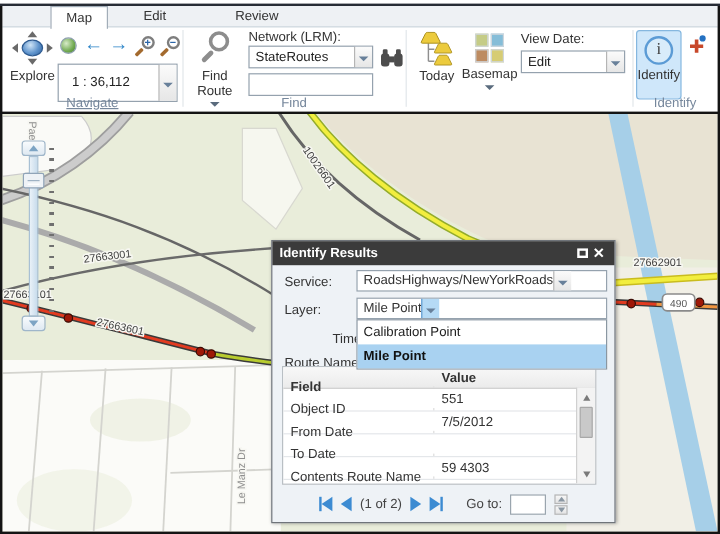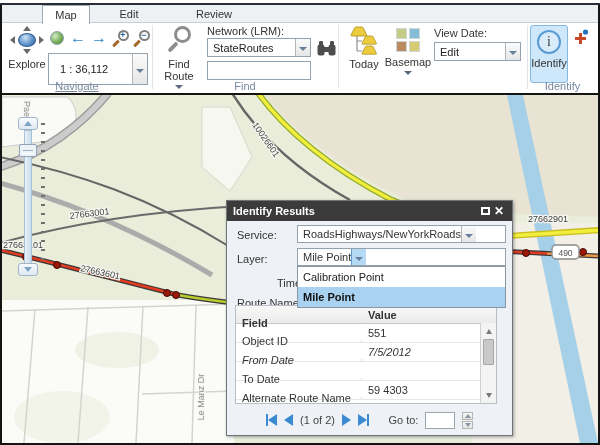--- a/index.html
+++ b/index.html
@@ -387,29 +387,29 @@
 
         <div class="tbl">
           <div class="trow thead">
             <div class="c1">Field</div>
             <div class="c2">Value</div>
           </div>
           <div class="trow" style="width:246px;">
             <div class="c1">Object ID</div>
             <div class="c2">551</div>
           </div>
-          <div class="trow" style="width:246px;font-style:italic;">
+          <div class="trow" style="width:246px;">
             <div class="c1">From Date</div>
             <div class="c2">7/5/2012</div>
           </div>
           <div class="trow" style="width:246px;">
             <div class="c1">To Date</div>
           </div>
           <div class="trow" style="width:246px;">
-            <div class="c1">Alternate Route Name</div>
+            <div class="c1">Contents Route Name</div>
             <div class="c2">59 4303</div>
           </div>
           <div class="sbar">
             <div class="sb-up">
                 <div class="sb-tri-up"></div>
               </div>
             <div class="sb-thumb"></div>
             <div class="sb-dn">
                 <div class="sb-tri-dn"></div>
               </div>

